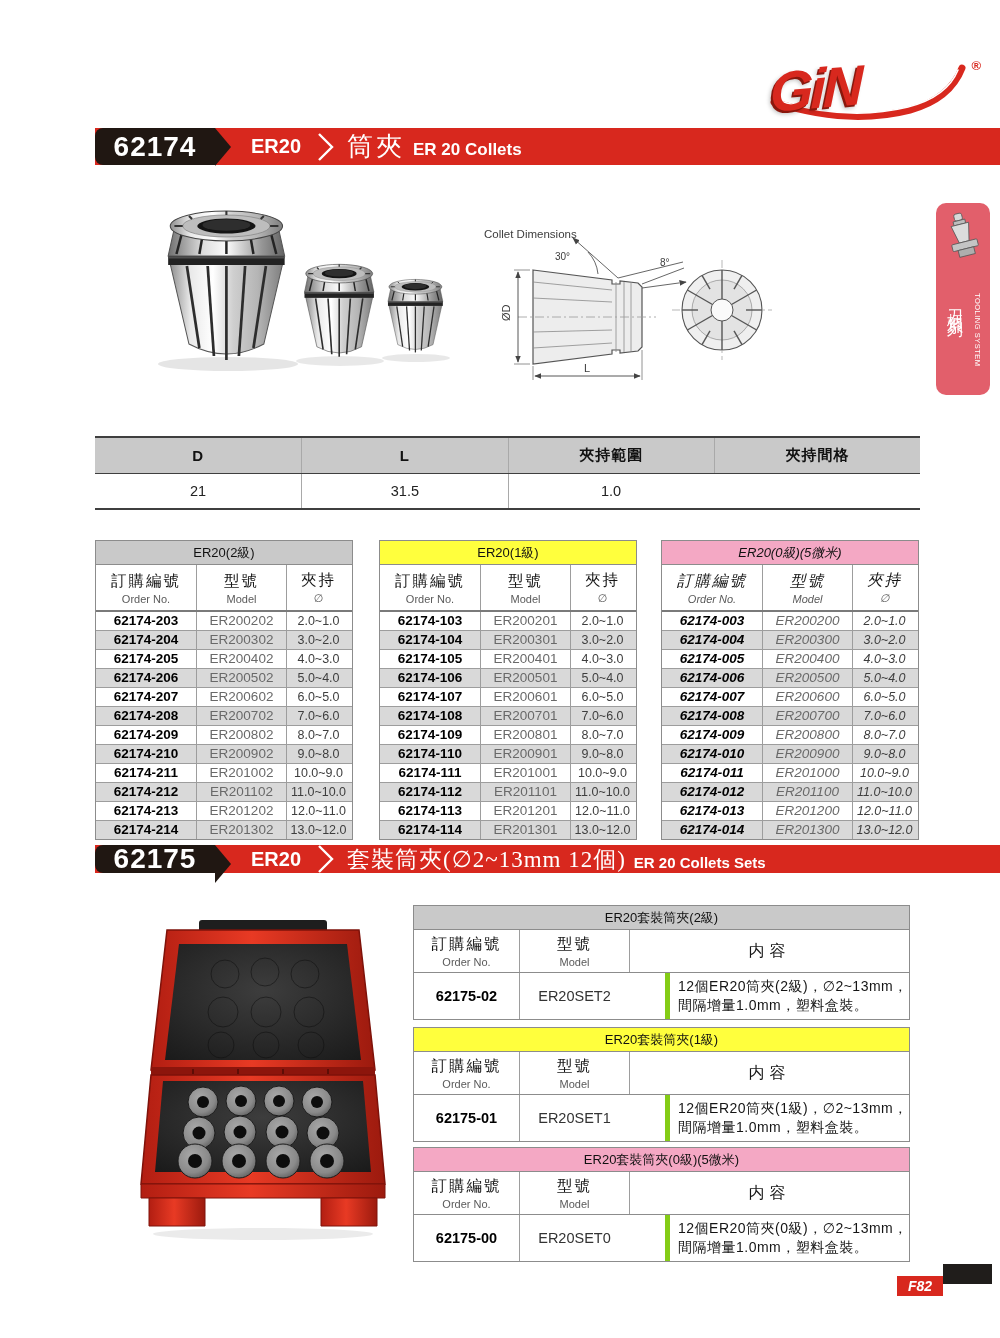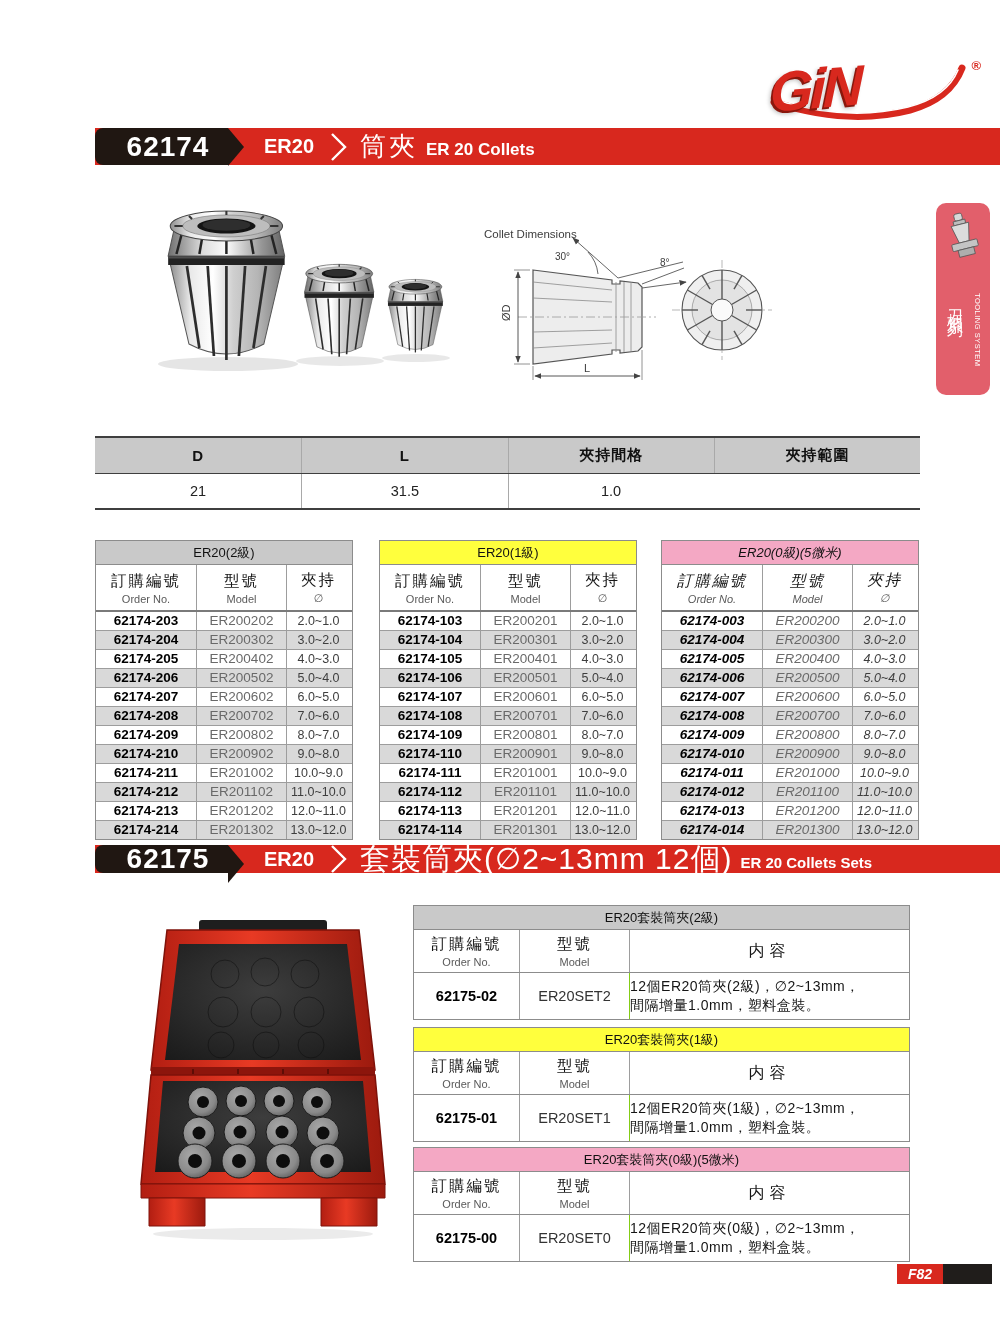--- a/index.html
+++ b/index.html
@@ -12,29 +12,29 @@
     color:#d8281e;letter-spacing:-3px;transform:rotate(-5deg) skewX(-6deg);
     text-shadow:-2px 2px 0 #8a170d,-3px 3px 4px rgba(0,0,0,.25);}
   .logo-reg{position:absolute;right:6px;top:2px;font-size:13px;color:#d8281e;font-weight:bold;}
   .logo-swoosh{position:absolute;left:0;top:0;}
 
   
   .banner{position:absolute;left:95px;right:0;height:37px;background:#d8281e;display:flex;align-items:center;}
   .banner1{top:128px;}
   .banner2{top:845px;height:28px;}
   .pennant{position:relative;width:120px;height:100%;background:#201712;border-radius:8px 0 0 8px;
-    display:flex;align-items:center;justify-content:center;flex:none;padding-left:13px;}
+    display:flex;align-items:center;justify-content:center;flex:none;}
   .pennant::after{content:"";position:absolute;left:100%;top:0;width:0;height:0;
     border-top:19px solid transparent;border-bottom:19px solid transparent;border-left:16px solid #201712;}
   .banner2 .pennant::after{border-top-width:19px;border-bottom-width:19px;}
   .code{color:#fff;font-weight:bold;font-size:28px;letter-spacing:1px;}
   .series{color:#fff;font-weight:bold;font-size:20px;margin-left:36px;}
   .chev{margin-left:14px;flex:none;}
   .bt-zh{color:#fff;font-size:26px;letter-spacing:3px;margin-left:10px;white-space:nowrap;}
-  .banner2 .bt-zh{font-size:30px;letter-spacing:1px;}
+  .banner2 .bt-zh{font-size:23px;letter-spacing:1px;font-family:Liberation Serif, serif;}
   .bt-en{color:#fff;font-weight:bold;font-size:17px;margin-left:8px;margin-top:7px;white-space:nowrap;text-align:right;}
   .banner2 .bt-en{font-size:15px;}
 
   
   .photo1{position:absolute;left:150px;top:198px;width:310px;height:178px;}
   .diagram{position:absolute;left:470px;top:222px;width:330px;height:168px;}
   .photo2{position:absolute;left:133px;top:912px;width:262px;height:335px;}
 
   
   .tab{position:absolute;left:936px;top:203px;width:54px;height:192px;background:#e25f6b;border-radius:10px;}
@@ -75,26 +75,26 @@
   .st-title{height:23px;line-height:23px;text-align:center;font-size:13px;color:#111;border-bottom:1px solid #8c8c8c;}
   .st-head{display:grid;grid-template-columns:105px 110px 1fr;height:42px;border-bottom:1px solid #8c8c8c;}
   .st-hc{display:flex;flex-direction:column;align-items:center;justify-content:center;border-left:1px solid #9d9d9d;}
   .st-hc:first-child{border-left:none;}
   .st-hc .zh{font-size:15.5px;letter-spacing:2px;color:#161616;}
   .st-hc .en{font-size:11px;color:#5a5a5a;margin-top:1px;}
   .st-hc .big{font-size:16px;letter-spacing:5px;color:#161616;}
   .st-row{display:grid;grid-template-columns:105px 110px 1fr;height:46px;}
   .st-order{font-weight:bold;font-size:14.5px;color:#000;display:flex;align-items:center;justify-content:center;}
   .st-model{font-size:14.5px;color:#333;display:flex;align-items:center;justify-content:center;border-left:1px solid #9d9d9d;}
-  .st-content{font-size:14px;color:#151515;border-left:1px solid #84cc16;display:flex;align-items:center;
-    white-space:pre-line;line-height:19px;letter-spacing:.5px;}
+  .st-content{font-size:14px;color:#151515;border-left:5px solid #84cc16;display:flex;align-items:center;
+    padding-left:8px;white-space:pre-line;line-height:19px;letter-spacing:.5px;margin-left:36px;}
 
   
   .pagebox{position:absolute;left:897px;top:1264px;display:flex;}
-  .pg-red{background:#d8281e;color:#fff;font-weight:bold;font-size:14px;width:46px;height:20px;line-height:20px;text-align:center;font-style:italic;}
+  .pg-red{background:#d8281e;color:#fff;font-weight:bold;font-size:14px;width:46px;height:20px;line-height:20px;text-align:center;font-style:italic;margin-top:12px;}
   .pg-black{background:#201d1b;width:49px;height:20px;}
 </style>
 </head>
 <body>
 
 <div id="page">
 
   <div class="logo">
     <svg class="logo-swoosh" width="235" height="72" viewBox="0 0 235 72">
       <path d="M22,46 Q95,70 158,54 Q198,43 210,12" stroke="#d8281e" stroke-width="7" fill="none" stroke-linecap="round"></path>
@@ -226,22 +226,22 @@
       </g>
     </svg>
     <div class="tab-zh">刀柄系列</div>
     <div class="tab-en">TOOLING SYSTEM</div>
   </div>
 
   <div class="dtable">
     <div class="d-row d-head">
       <div class="d-cell">D</div>
       <div class="d-cell">L</div>
+      <div class="d-cell">夾持範圍</div>
       <div class="d-cell">夾持間格</div>
-      <div class="d-cell">夾持範圍</div>
     </div>
     <div class="d-row d-vals">
       <div class="d-cell">21</div>
       <div class="d-cell">31.5</div>
       <div class="d-cell">1.0</div>
     </div>
   </div>
 
   <div class="ctable ct0" id="ctable0">
     <div class="ct-title" style="background: rgb(201, 201, 201);">ER20(2級)</div>

